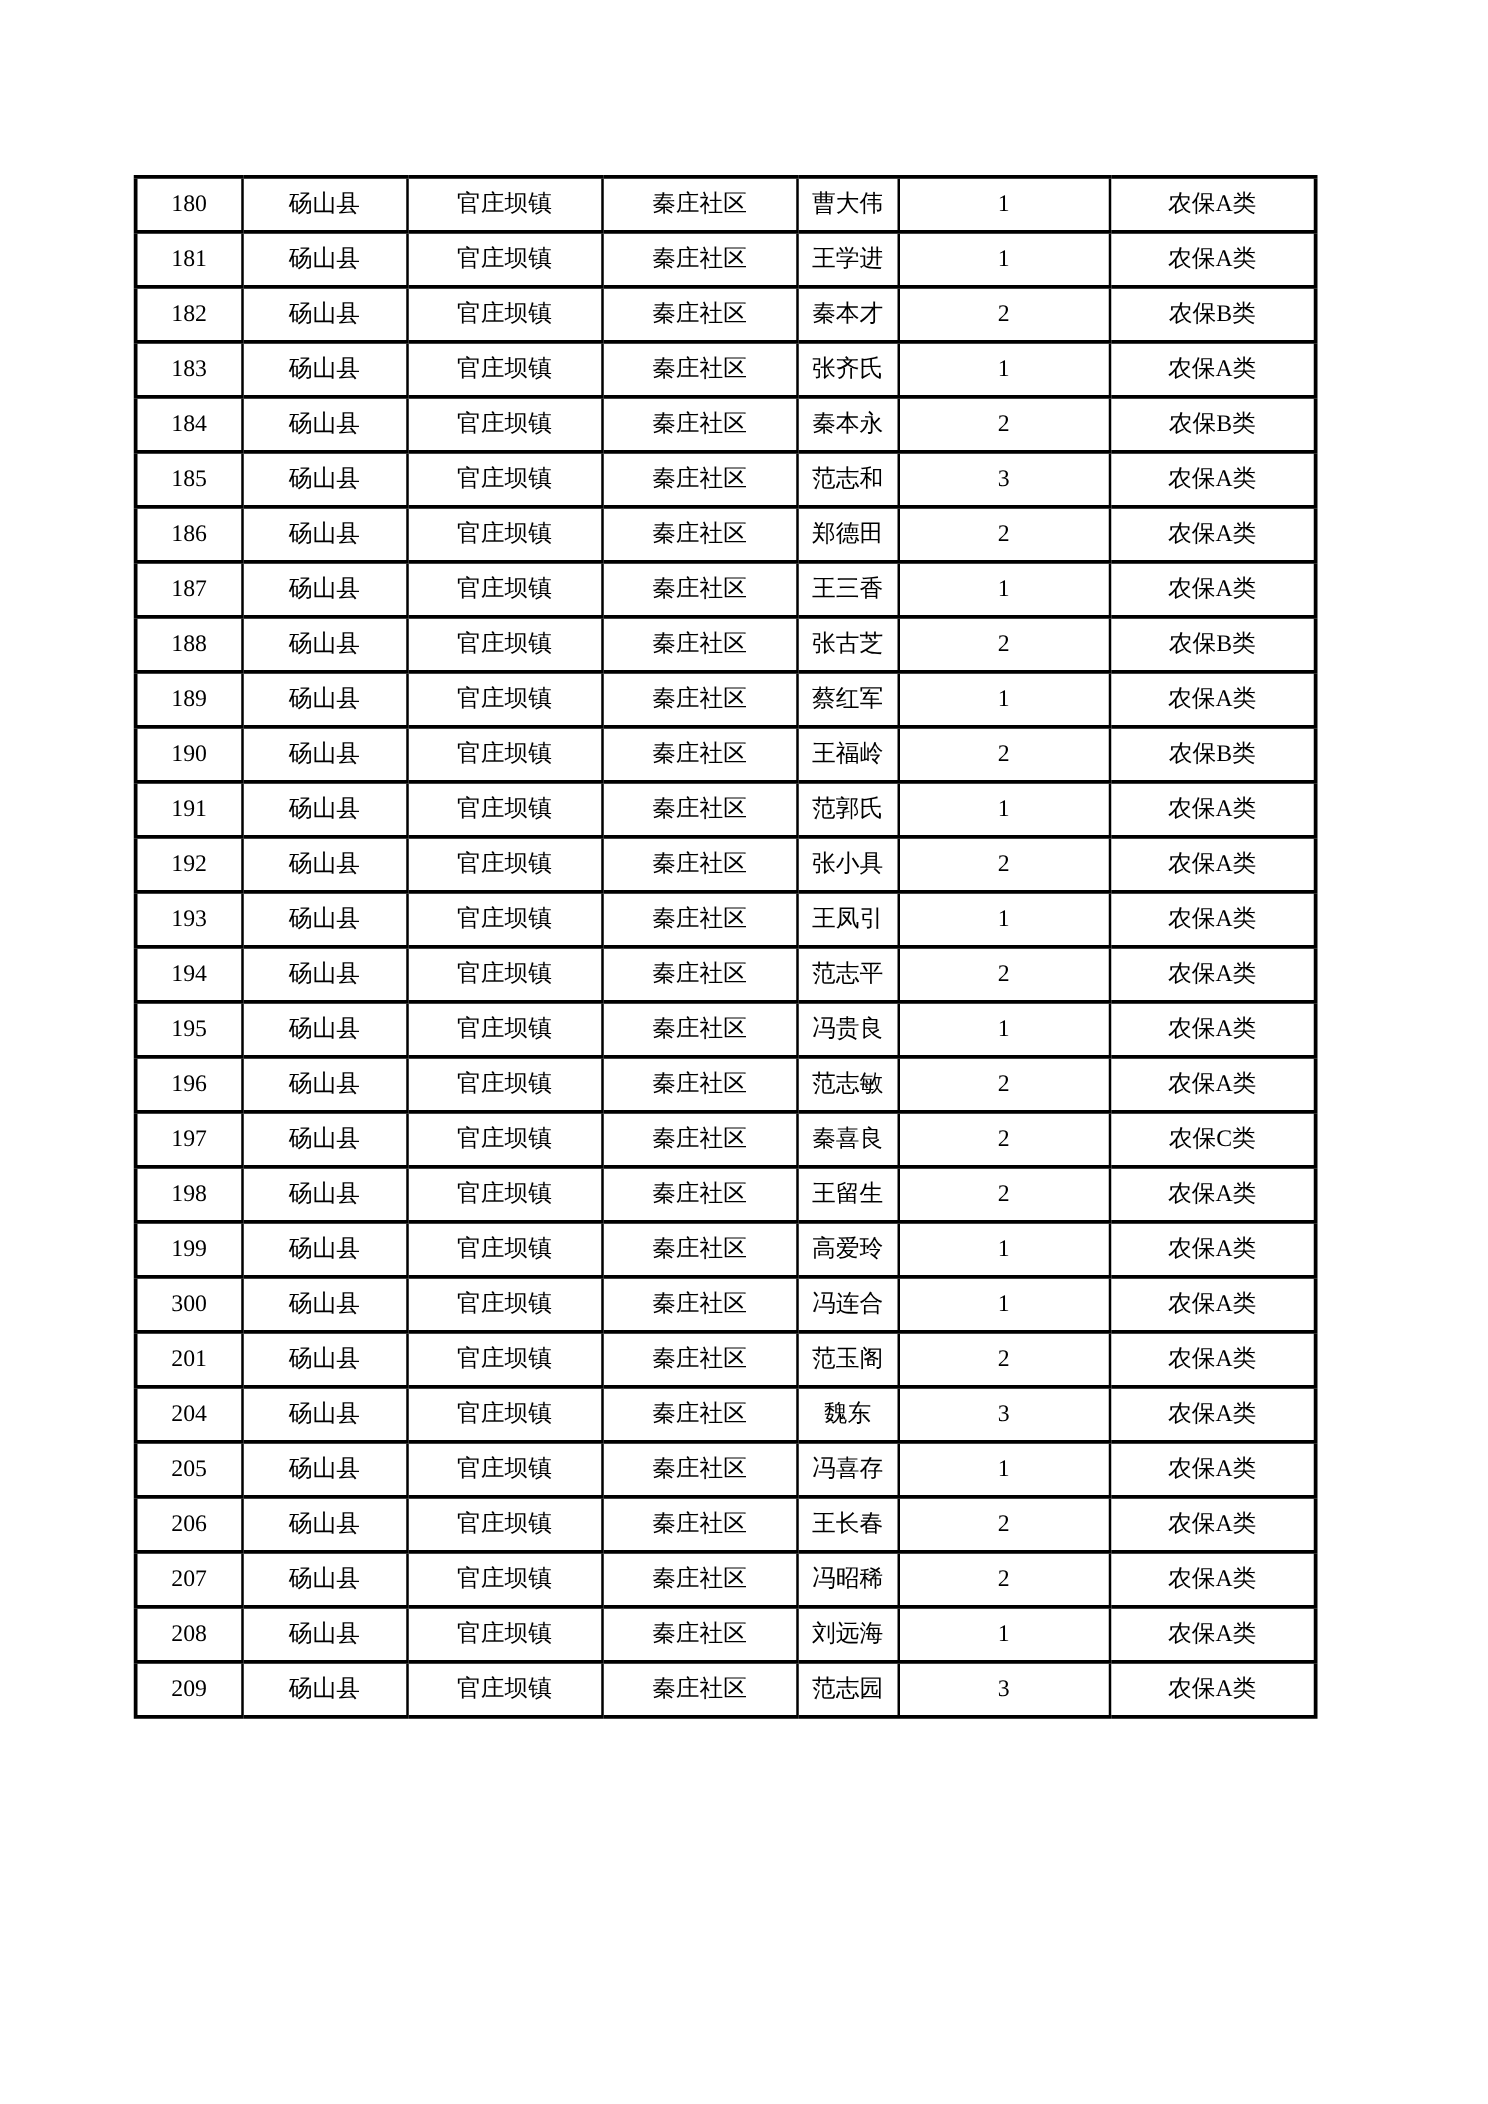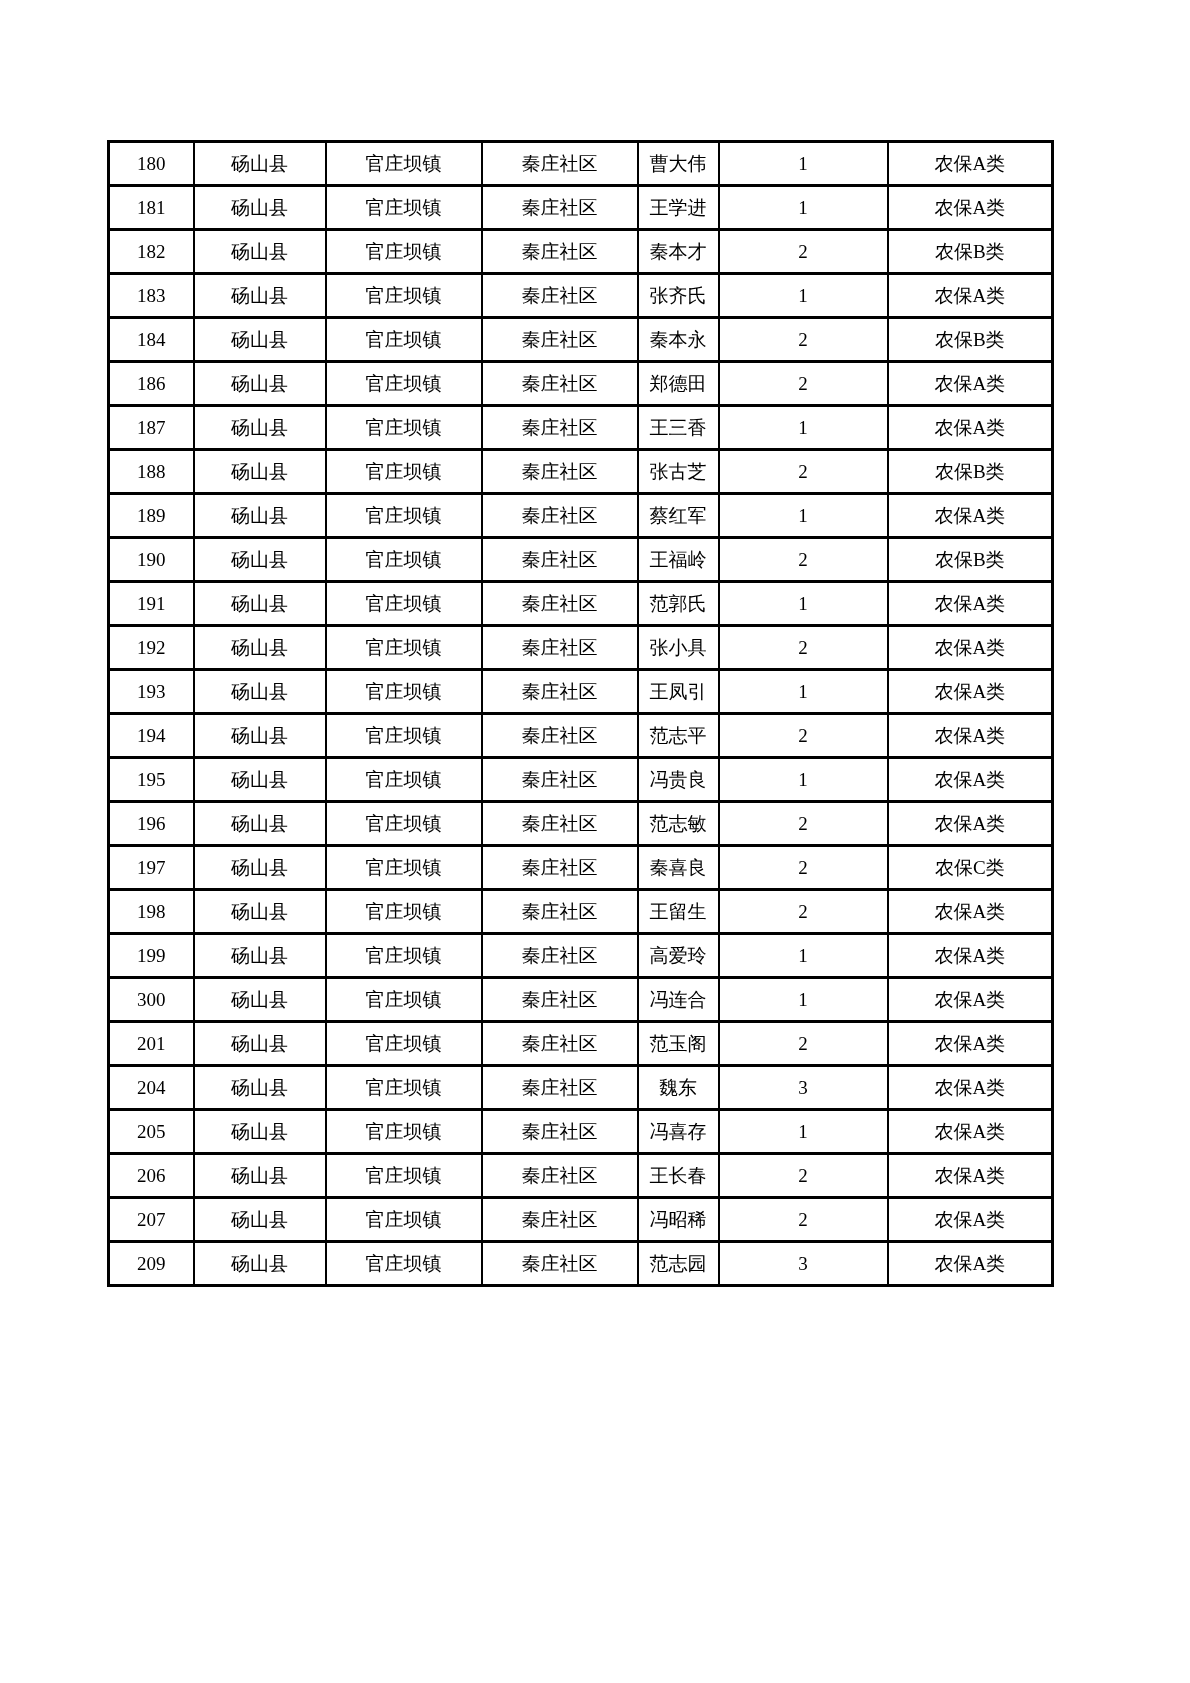--- a/index.html
+++ b/index.html
@@ -100,20 +100,29 @@
         <tr>
           <td>184</td>
           <td>砀山县</td>
           <td>官庄坝镇</td>
           <td>秦庄社区</td>
           <td>秦本永</td>
           <td>2</td>
           <td>农保B类</td>
         </tr>
         <tr>
+          <td>185</td>
+          <td>砀山县</td>
+          <td>官庄坝镇</td>
+          <td>秦庄社区</td>
+          <td>范志和</td>
+          <td>3</td>
+          <td>农保A类</td>
+        </tr>
+        <tr>
           <td>186</td>
           <td>砀山县</td>
           <td>官庄坝镇</td>
           <td>秦庄社区</td>
           <td>郑德田</td>
           <td>2</td>
           <td>农保A类</td>
         </tr>
         <tr>
           <td>187</td>
@@ -277,20 +286,29 @@
           <td>2</td>
           <td>农保A类</td>
         </tr>
         <tr>
           <td>207</td>
           <td>砀山县</td>
           <td>官庄坝镇</td>
           <td>秦庄社区</td>
           <td>冯昭稀</td>
           <td>2</td>
+          <td>农保A类</td>
+        </tr>
+        <tr>
+          <td>208</td>
+          <td>砀山县</td>
+          <td>官庄坝镇</td>
+          <td>秦庄社区</td>
+          <td>刘远海</td>
+          <td>1</td>
           <td>农保A类</td>
         </tr>
         <tr>
           <td>209</td>
           <td>砀山县</td>
           <td>官庄坝镇</td>
           <td>秦庄社区</td>
           <td>范志园</td>
           <td>3</td>
           <td>农保A类</td>

